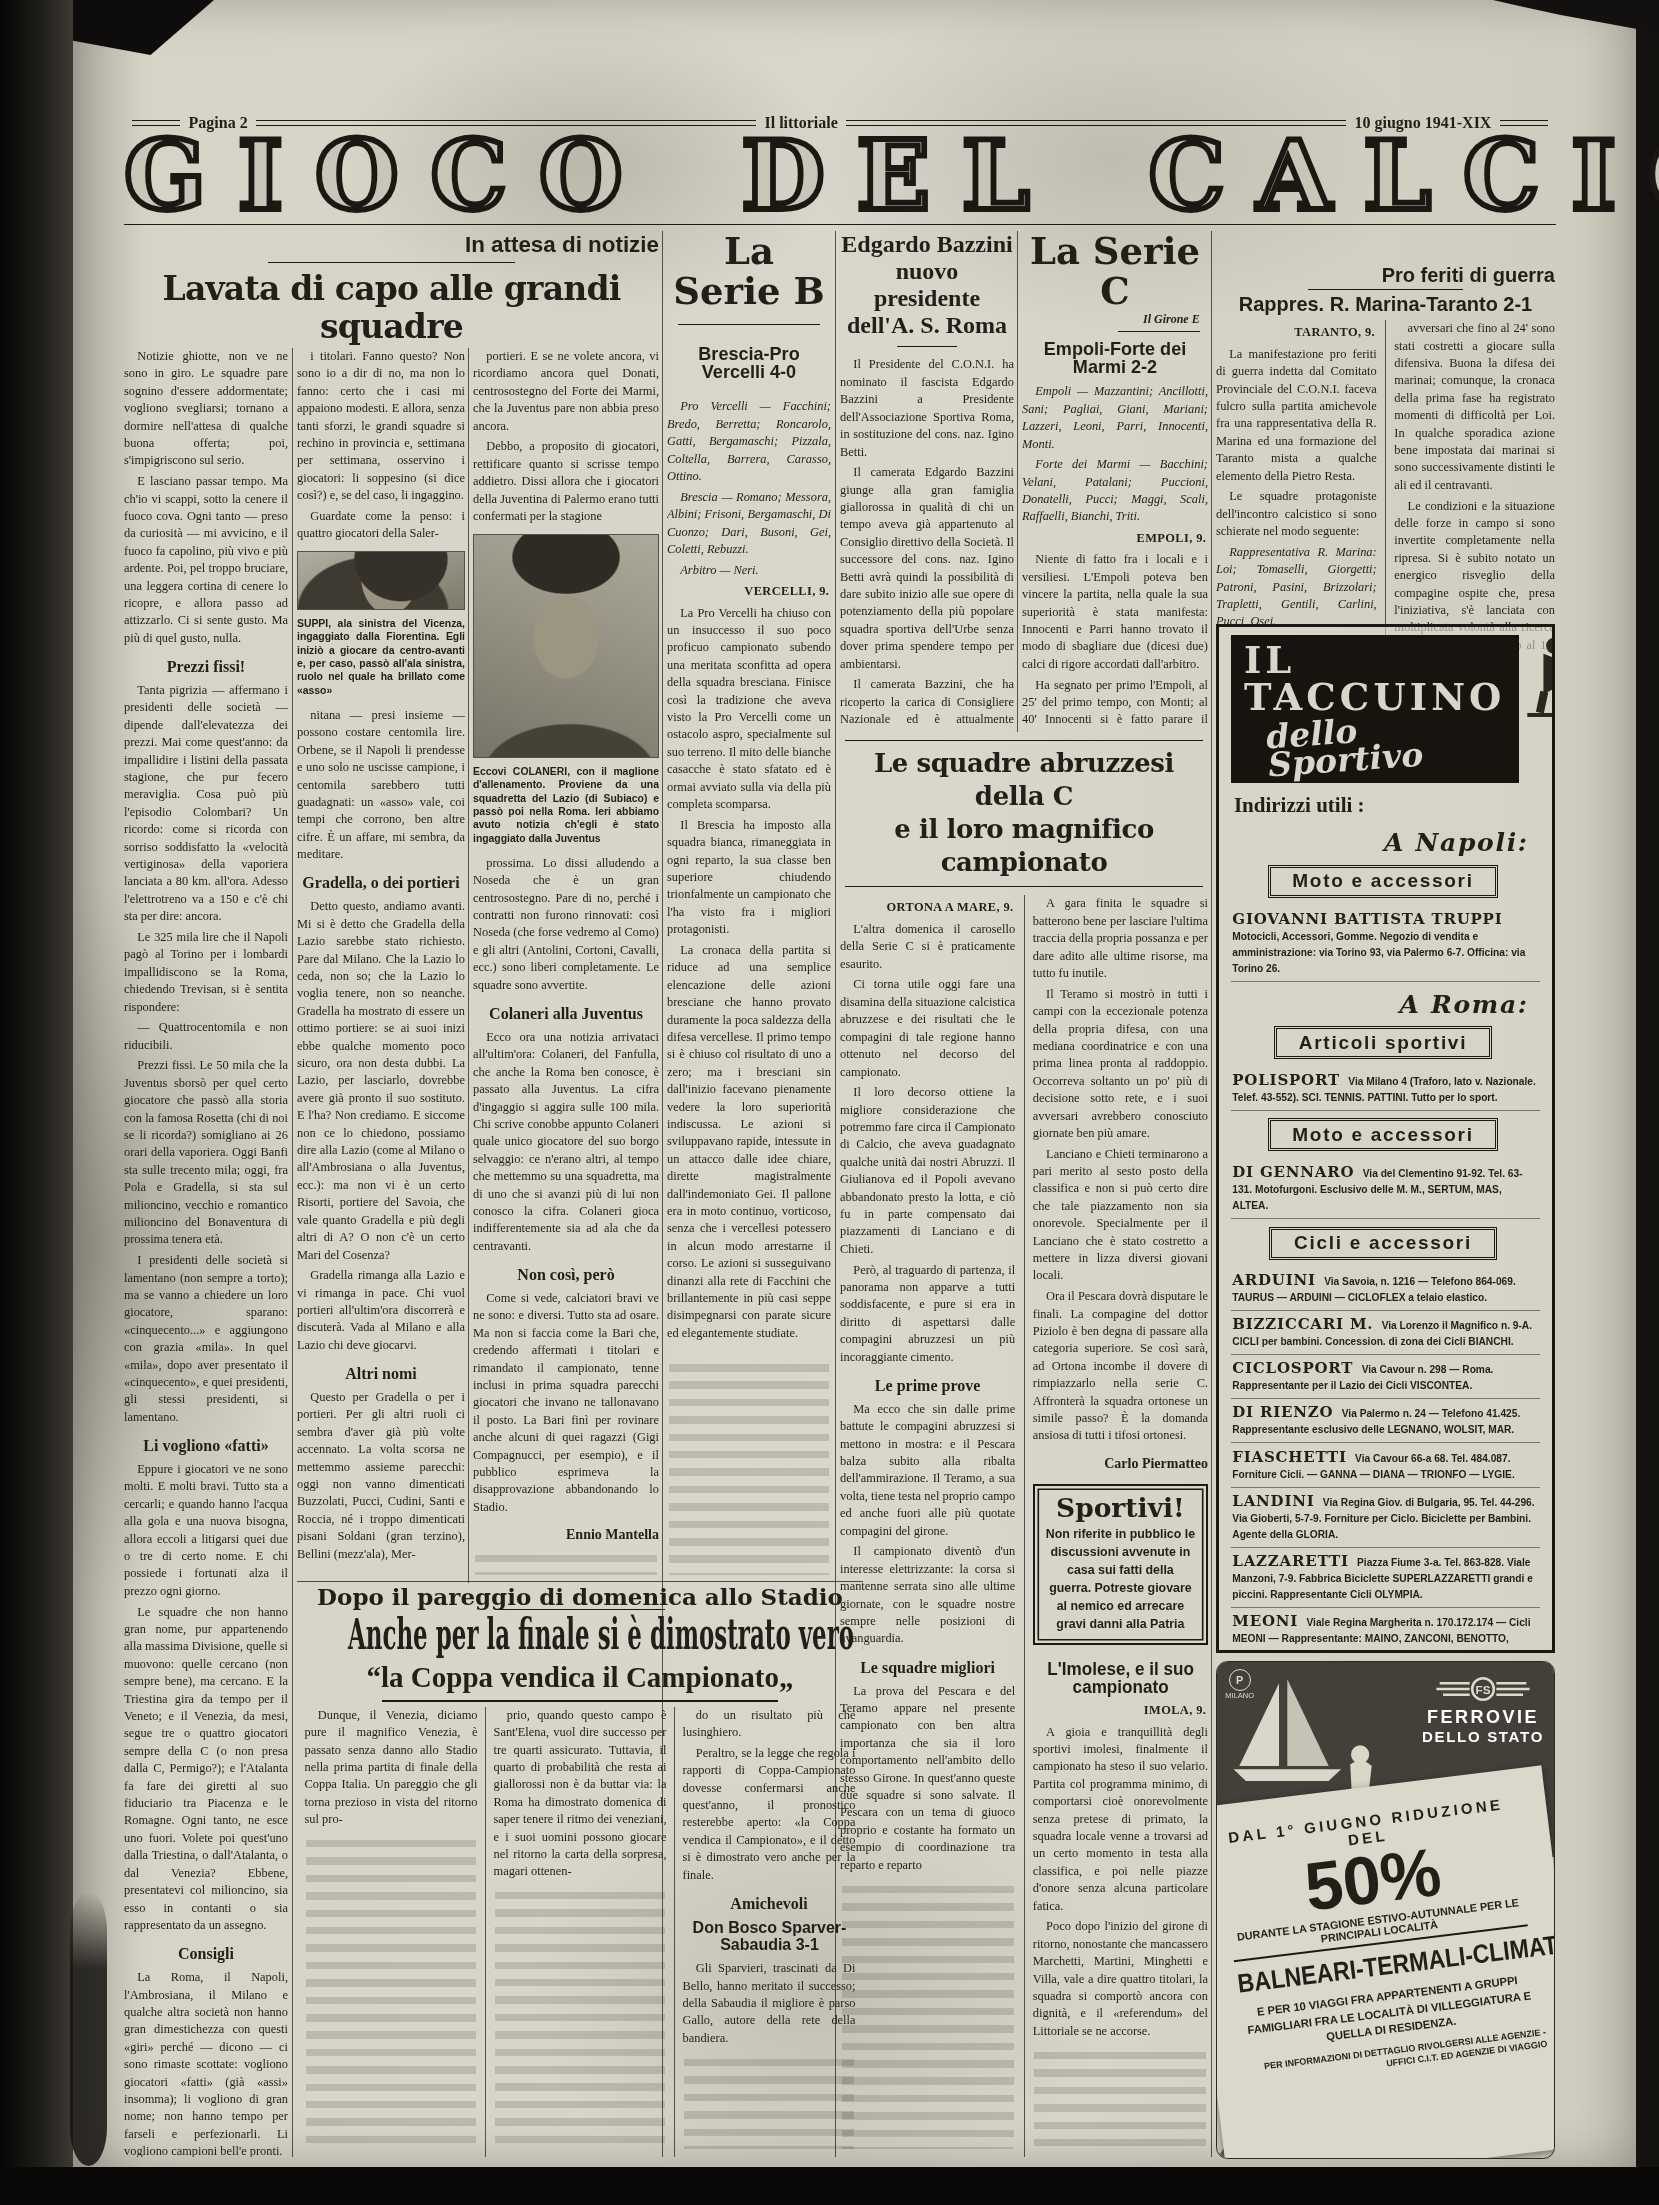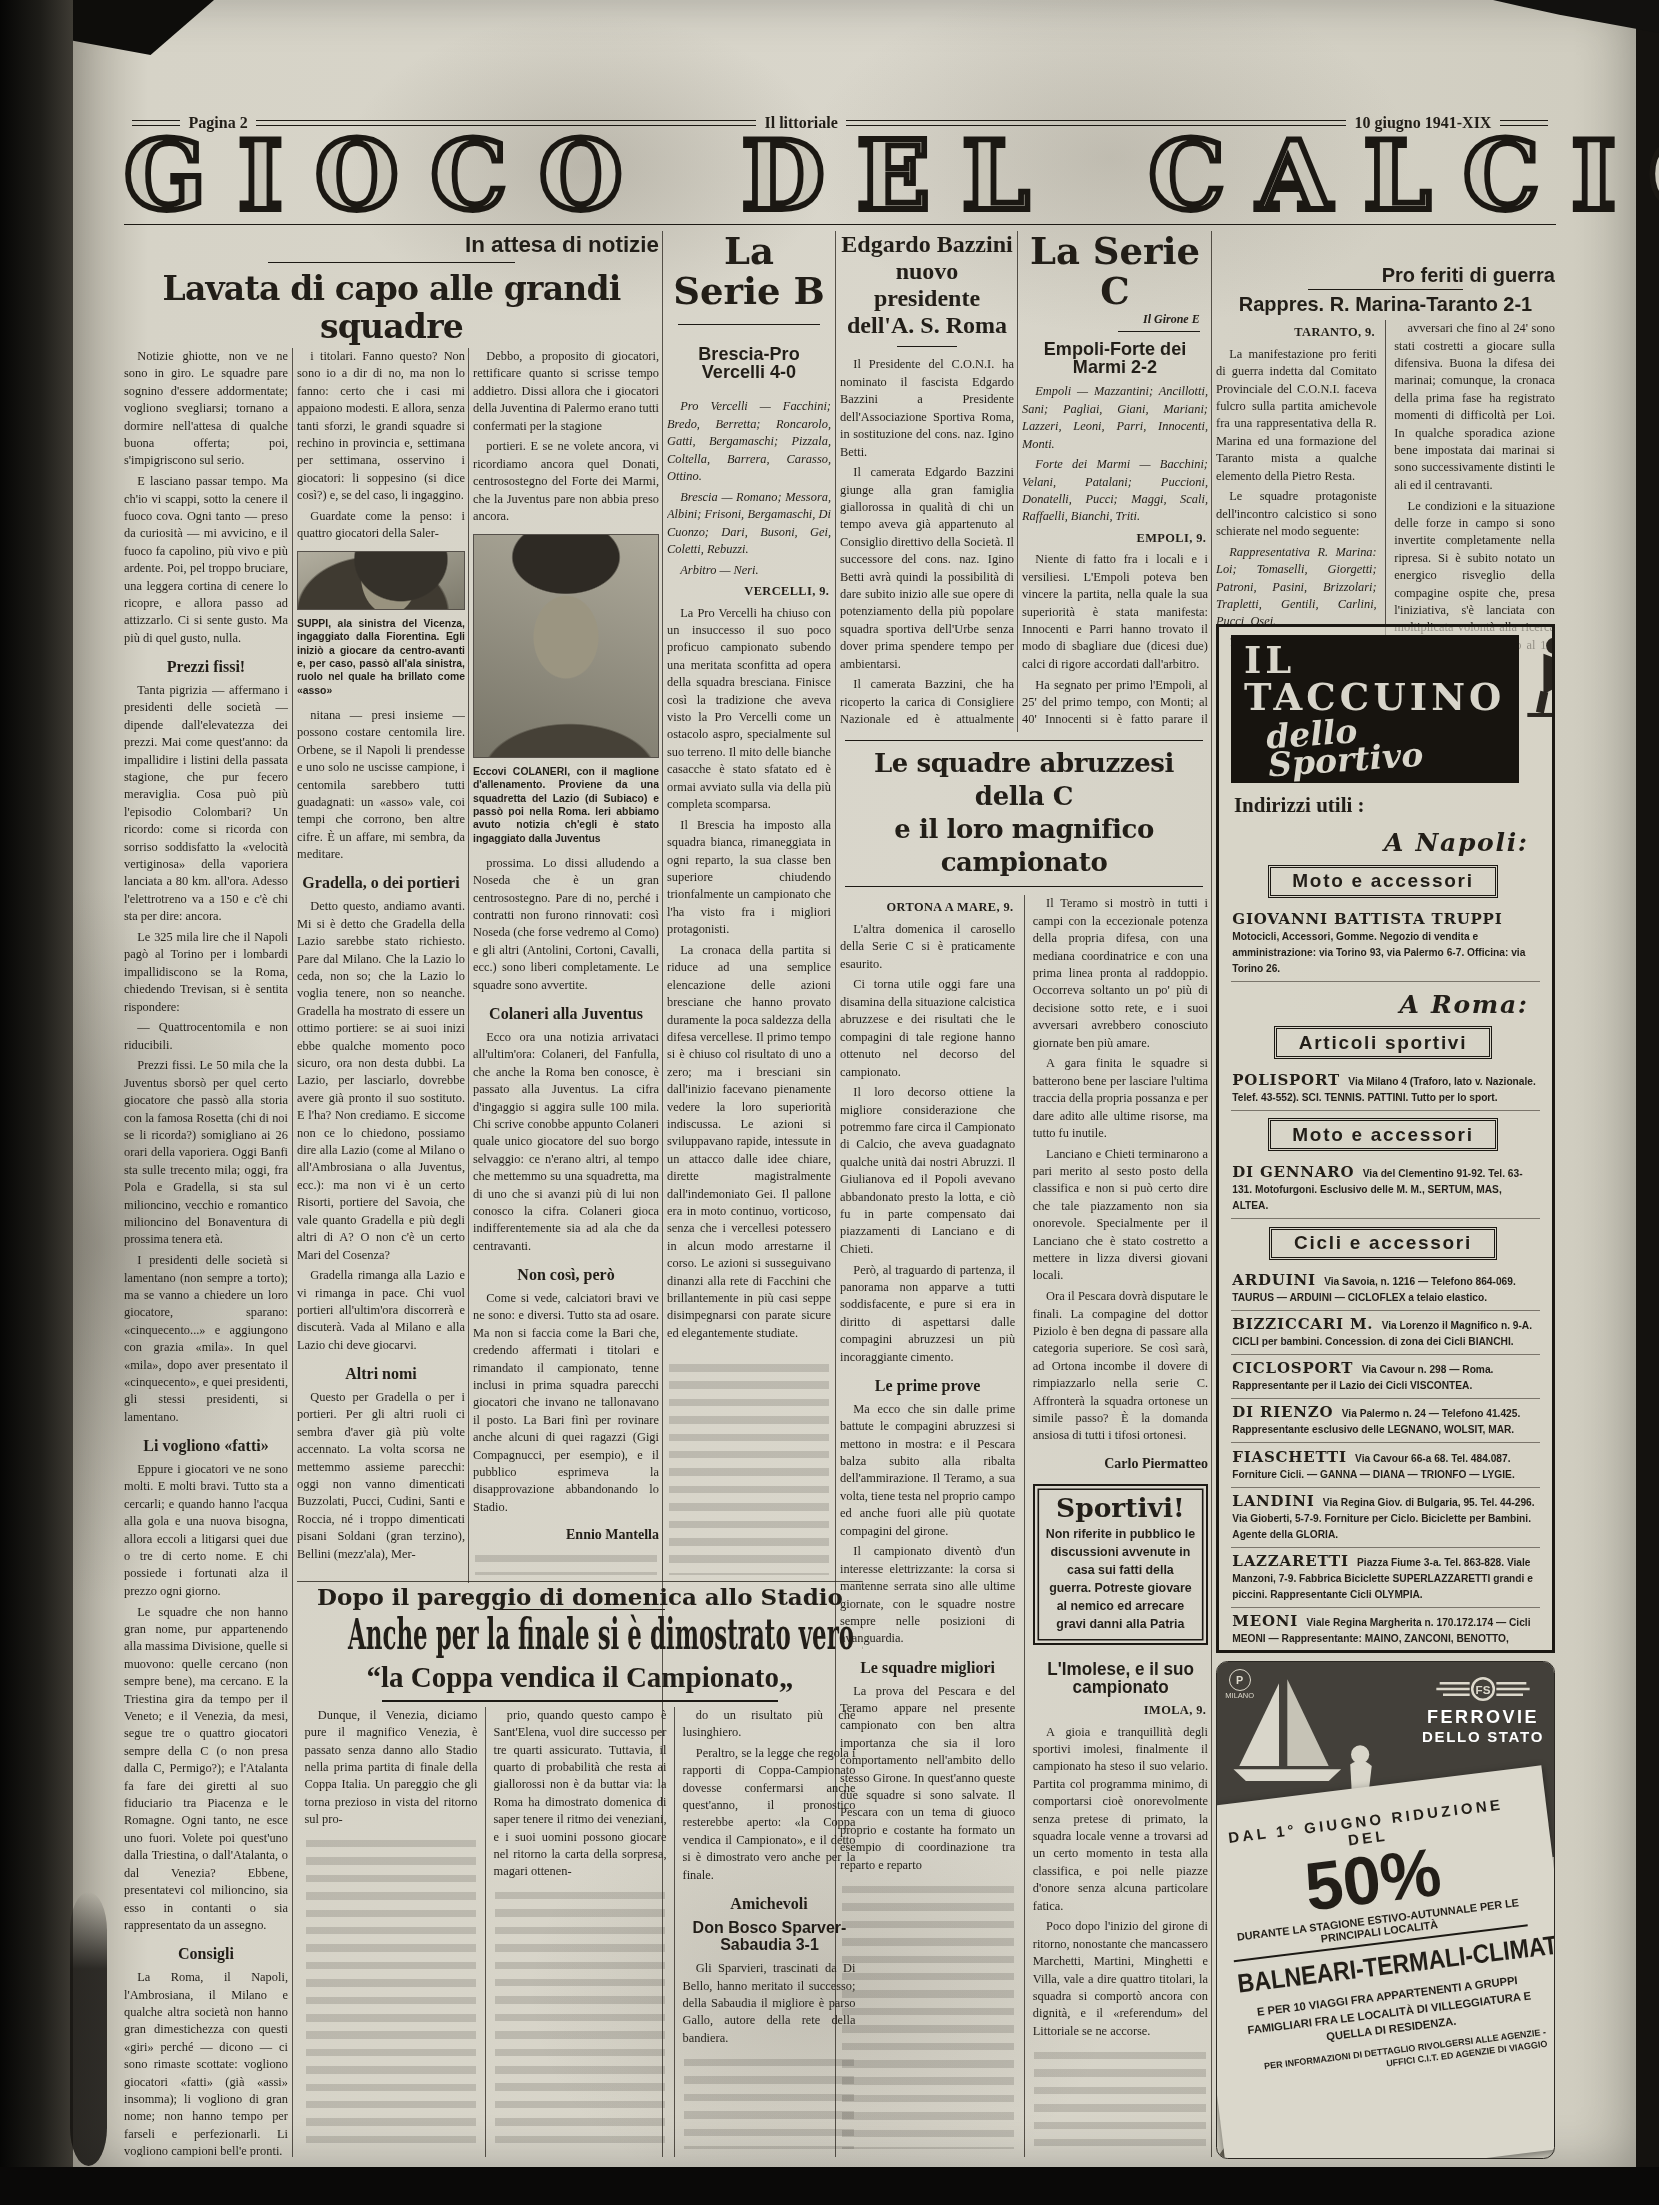--- a/index.html
+++ b/index.html
@@ -223,22 +223,22 @@
         <div class="seg" data-kind="p">Gradella rimanga alla Lazio e vi rimanga in pace. Chi vuol portieri all'ultim'ora discorrerà e discuterà. Vada al Milano e alla Lazio chi deve giocarvi.</div>
         <div class="seg" data-kind="h">Altri nomi</div>
         <div class="seg" data-kind="p">Questo per Gradella o per i portieri. Per gli altri ruoli ci sembra d'aver già più volte accennato. La volta scorsa ne mettemmo assieme parecchi: oggi non vanno dimenticati Buzzolati, Pucci, Cudini, Santi e Roccia, né i troppo dimenticati pisani Soldani (gran terzino), Bellini (mezz'ala), Mer-</div>
       </div>
     <div class="colfill"></div>
   </div>
 
   <div class="zone bodytxt" style="left:473px;top:348px;width:186px;height:1235px;">
     <div>
 
-    <div class="seg" data-kind="p">Debbo, a proposito di giocatori, rettificare quanto si scrisse tempo addietro. Dissi allora che i giocatori della Juventina di Palermo erano tutti confermati per la stagione</div>
-        <div class="seg" data-kind="p">portieri. E se ne volete ancora, vi ricordiamo ancora quel Donati, centrosostegno del Forte dei Marmi, che la Juventus pare non abbia preso ancora.</div>
+    <div class="seg" data-kind="p">portieri. E se ne volete ancora, vi ricordiamo ancora quel Donati, centrosostegno del Forte dei Marmi, che la Juventus pare non abbia preso ancora.</div>
+        <div class="seg" data-kind="p">Debbo, a proposito di giocatori, rettificare quanto si scrisse tempo addietro. Dissi allora che i giocatori della Juventina di Palermo erano tutti confermati per la stagione</div>
       </div>
     <div class="ph ph-colaneri"></div>
     <div class="cap">Eccovi COLANERI, con il maglione d'allenamento. Proviene da una squadretta del Lazio (di Subiaco) e passò poi nella Roma. Ieri abbiamo avuto notizia ch'egli è stato ingaggiato dalla Juventus</div>
     <div>
 
     <div class="seg" data-kind="p">prossima. Lo dissi alludendo a Noseda che è un gran centrosostegno. Pare di no, perché i contratti non furono rinnovati: così Noseda (che forse vedremo al Como) e gli altri (Antolini, Cortoni, Cavalli, ecc.) sono liberi completamente. Le squadre sono avvertite.</div>
         <div class="seg" data-kind="h">Colaneri alla Juventus</div>
         <div class="seg" data-kind="p">Ecco ora una notizia arrivataci all'ultim'ora: Colaneri, del Fanfulla, che anche la Roma ben conosce, è passato alla Juventus. La cifra d'ingaggio si aggira sulle 100 mila. Chi scrive conobbe appunto Colaneri quale unico giocatore del suo borgo selvaggio: ce n'erano altri, al tempo che mettemmo su una squadretta, ma di uno che si avanzi più di lui non conosco la cifra. Colaneri gioca indifferentemente sia ad ala che da centravanti.</div>
         <div class="seg" data-kind="h">Non così, però</div>
         <div class="seg" data-kind="p">Come si vede, calciatori bravi ve ne sono: e diversi. Tutto sta ad osare. Ma non si faccia come la Bari che, credendo affermati i titolari e rimandato il campionato, tenne inclusi in prima squadra parecchi giocatori che invano ne tallonavano il posto. La Bari finì per rovinare anche alcuni di quei ragazzi (Gigi Compagnucci, per esempio), e il pubblico esprimeva la disapprovazione abbandonando lo Stadio.</div>
@@ -308,22 +308,22 @@
             <div class="seg" data-kind="p">Ma ecco che sin dalle prime battute le compagini abruzzesi si mettono in mostra: e il Pescara balza subito alla ribalta dell'ammirazione. Il Teramo, a sua volta, tiene testa nel proprio campo ed anche fuori alle più quotate compagini del girone.</div>
             <div class="seg" data-kind="p">Il campionato diventò d'un interesse elettrizzante: la corsa si mantenne serrata sino alle ultime giornate, con le squadre nostre sempre nelle posizioni di avanguardia.</div>
             <div class="seg" data-kind="h">Le squadre migliori</div>
             <div class="seg" data-kind="p">La prova del Pescara e del Teramo appare nel presente campionato con ben altra importanza che sia il loro comportamento nell'ambito dello stesso Girone. In quest'anno queste due squadre si sono salvate. Il Pescara con un tema di giuoco proprio e costante ha formato un esempio di coordinazione tra reparto e reparto</div>
           </div>
         <div class="colfill"></div>
       </div>
       <div>
         <div>
 
-        <div class="seg" data-kind="p">Il Teramo si mostrò in tutti i campi con la eccezionale potenza della propria difesa, con una mediana coordinatrice e con una prima linea pronta al raddoppio. Occorreva soltanto un po' più di decisione sotto rete, e i suoi avversari avrebbero conosciuto giornate ben più amare.</div>
-            <div class="seg" data-kind="p">A gara finita le squadre si batterono bene per lasciare l'ultima traccia della propria possanza e per dare adito alle ultime risorse, ma tutto fu inutile.</div>
+        <div class="seg" data-kind="p">A gara finita le squadre si batterono bene per lasciare l'ultima traccia della propria possanza e per dare adito alle ultime risorse, ma tutto fu inutile.</div>
+            <div class="seg" data-kind="p">Il Teramo si mostrò in tutti i campi con la eccezionale potenza della propria difesa, con una mediana coordinatrice e con una prima linea pronta al raddoppio. Occorreva soltanto un po' più di decisione sotto rete, e i suoi avversari avrebbero conosciuto giornate ben più amare.</div>
             <div class="seg" data-kind="p">Lanciano e Chieti terminarono a pari merito al sesto posto della classifica e non si può certo dire che tale piazzamento non sia onorevole. Specialmente per il Lanciano che è stato costretto a mettere in lizza diversi giovani locali.</div>
             <div class="seg" data-kind="p">Ora il Pescara dovrà disputare le finali. La compagine del dottor Piziolo è ben degna di passare alla categoria superiore. Se così sarà, ad Ortona incombe il dovere di rimpiazzarlo nella serie C. Affronterà la squadra ortonese un simile passo? È la domanda ansiosa di tutti i tifosi ortonesi.</div>
             <div class="seg" data-kind="by">Carlo Piermatteo</div>
           </div>
         <div class="sportivi">
           <div class="st">Sportivi!</div>
           <div class="sx">Non riferite in pubblico le discussioni avvenute in casa sui fatti della guerra. Potreste giovare al nemico ed arrecare gravi danni alla Patria</div>
         </div>
         <div class="imolese">L'Imolese, e il suo campionato</div>
         <div>

